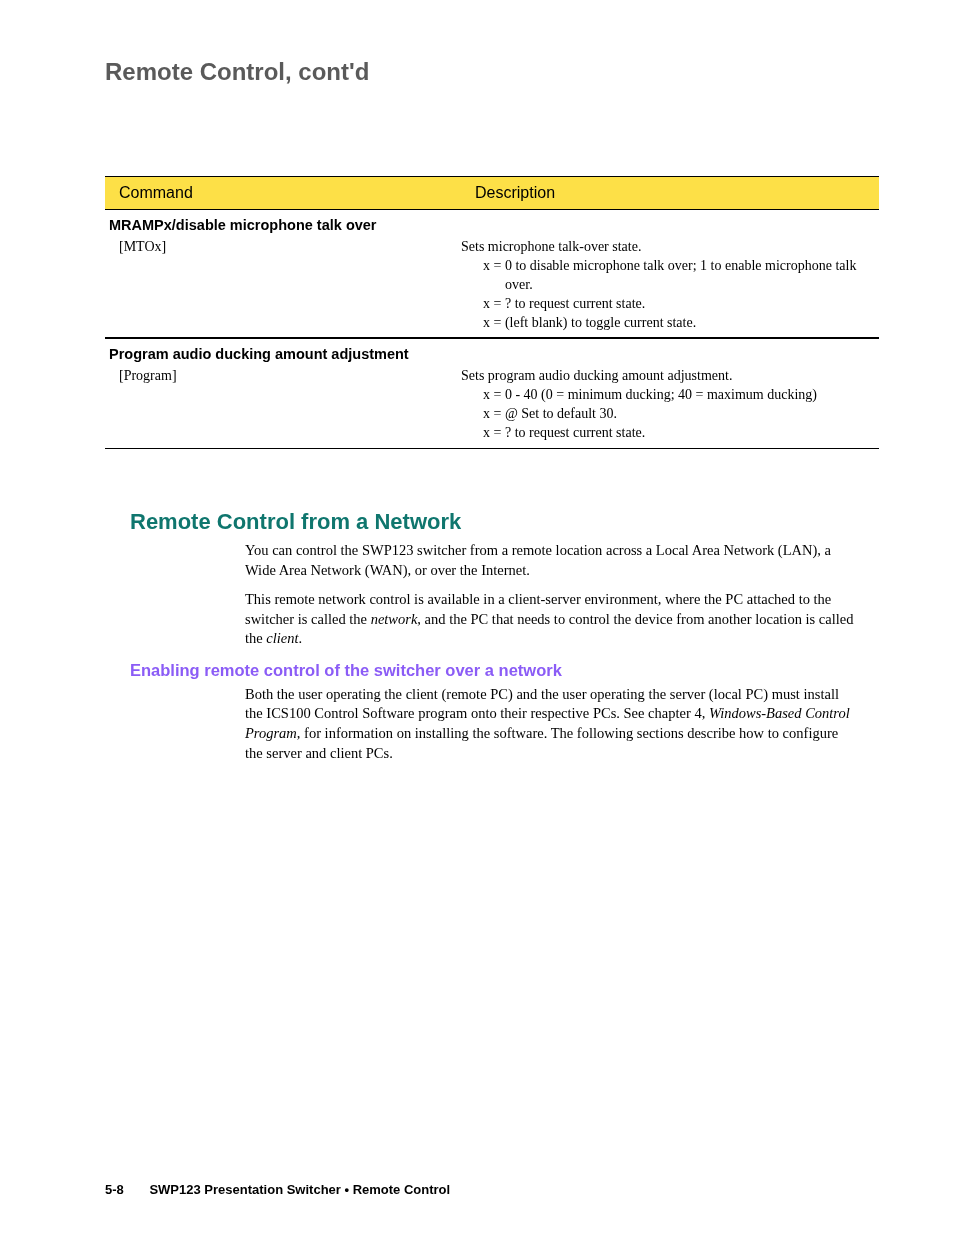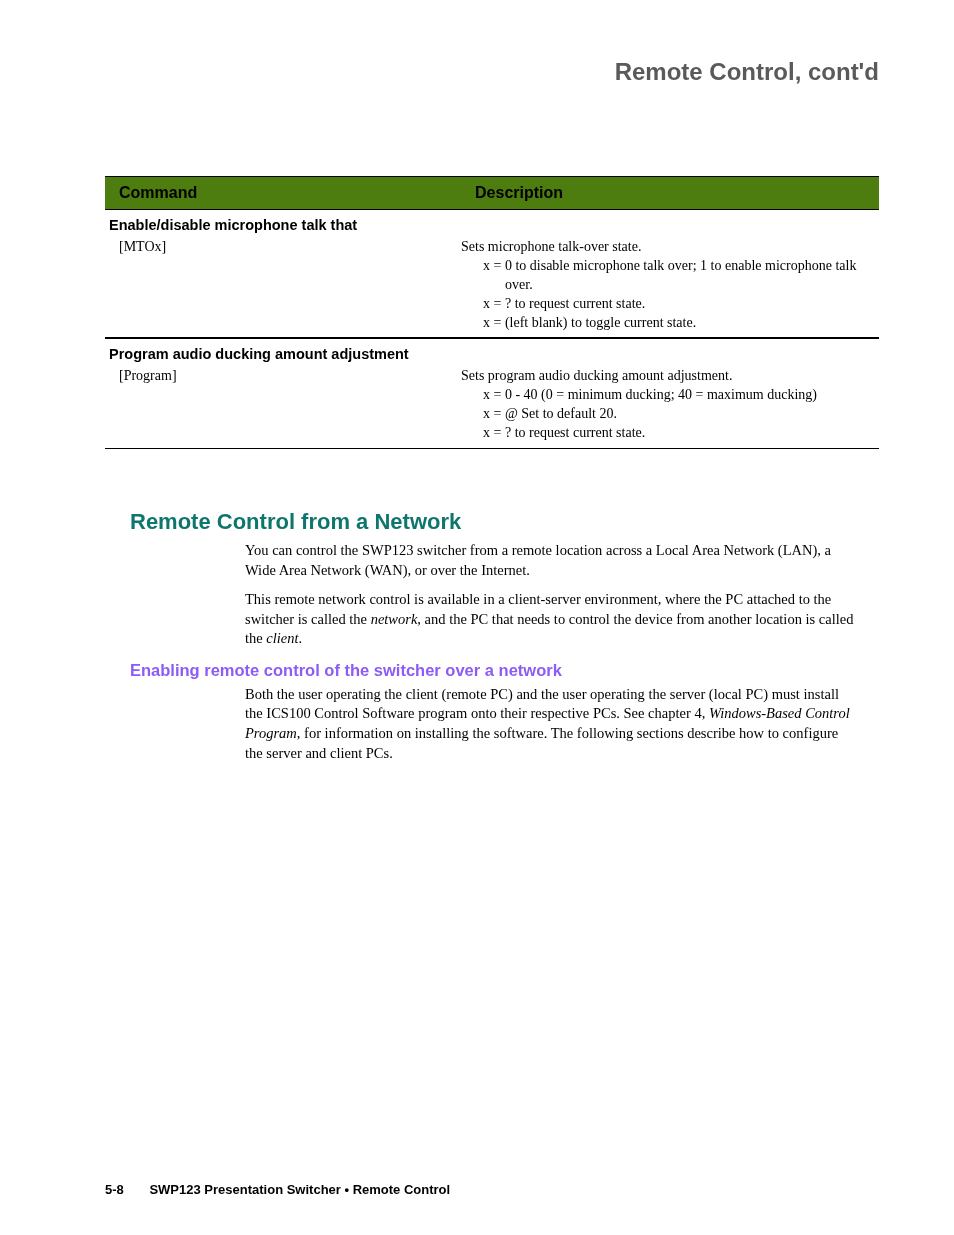--- a/index.html
+++ b/index.html
@@ -11,31 +11,30 @@
       color: #000;
       padding: 58px 75px 40px 105px;
       position: relative;
     }
     .page-title {
       font-family: "Trebuchet MS", "Lucida Grande", Verdana, sans-serif;
       font-weight: 800;
       font-size: 24px;
       color: #5a5a5a;
       margin-bottom: 90px;
-      text-align: right;
     }
     .cmd-table {
       width: 100%;
       border-collapse: collapse;
       margin-bottom: 60px;
     }
     .tbl-head-row th {
-      background: #4d7c0f;
+      background: #fde047;
       font-family: "Trebuchet MS", "Lucida Grande", Verdana, sans-serif;
-      font-weight: 700;
+      font-weight: 400;
       font-size: 16px;
       color: #000;
       text-align: left;
       padding: 7px 14px;
       border-top: 1px solid #000;
       border-bottom: 1px solid #000;
     }
     .tbl-head-row th:first-child { width: 46%; }
     .section-row td {
       font-family: "Trebuchet MS", "Lucida Grande", Verdana, sans-serif;
@@ -97,21 +96,21 @@
 <table class="cmd-table">
   <thead>
     <tr class="tbl-head-row">
       <th>Command</th>
       <th>Description</th>
     </tr>
   </thead>
   <tbody>
 
     <tr class="section-row">
-      <td colspan="2">Enable/disable microphone talk that</td>
+      <td colspan="2">MRAMPx/disable microphone talk over</td>
     </tr>
     <tr class="data-row">
       <td>[MTOx]</td>
       <td class="desc-cell">
         <div>Sets microphone talk-over state.</div>
         <div class="x-line"><span class="bold-x">x = 0 to disable microphone talk over; 1 to enable microphone talk over.</span></div>
         <div class="x-line"><span class="bold-x">x = ? to request current state.</span></div>
         <div class="x-line"><span class="bold-x">x = (left blank) to toggle current state.</span></div>
       </td>
     </tr>
@@ -124,21 +123,21 @@
       </tr>
 
     <tr class="section-row">
       <td colspan="2">Program audio ducking amount adjustment</td>
     </tr>
     <tr class="data-row">
       <td>[Program]</td>
       <td class="desc-cell">
         <div>Sets program audio ducking amount adjustment.</div>
         <div class="x-line"><span class="bold-x">x = 0 - 40  (0 = minimum ducking; 40 = maximum ducking)</span></div>
-        <div class="x-line"><span class="bold-x">x = @  Set to default 20.</span></div>
+        <div class="x-line"><span class="bold-x">x = @  Set to default 30.</span></div>
         <div class="x-line"><span class="bold-x">x = ?   to request current state.</span></div>
       </td>
     </tr>
     <tr class="divider-row">
         <td colspan="2"></td>
       </tr>
   </tbody>
 </table>
 
 <div class="h1-section">Remote Control from a Network</div>

